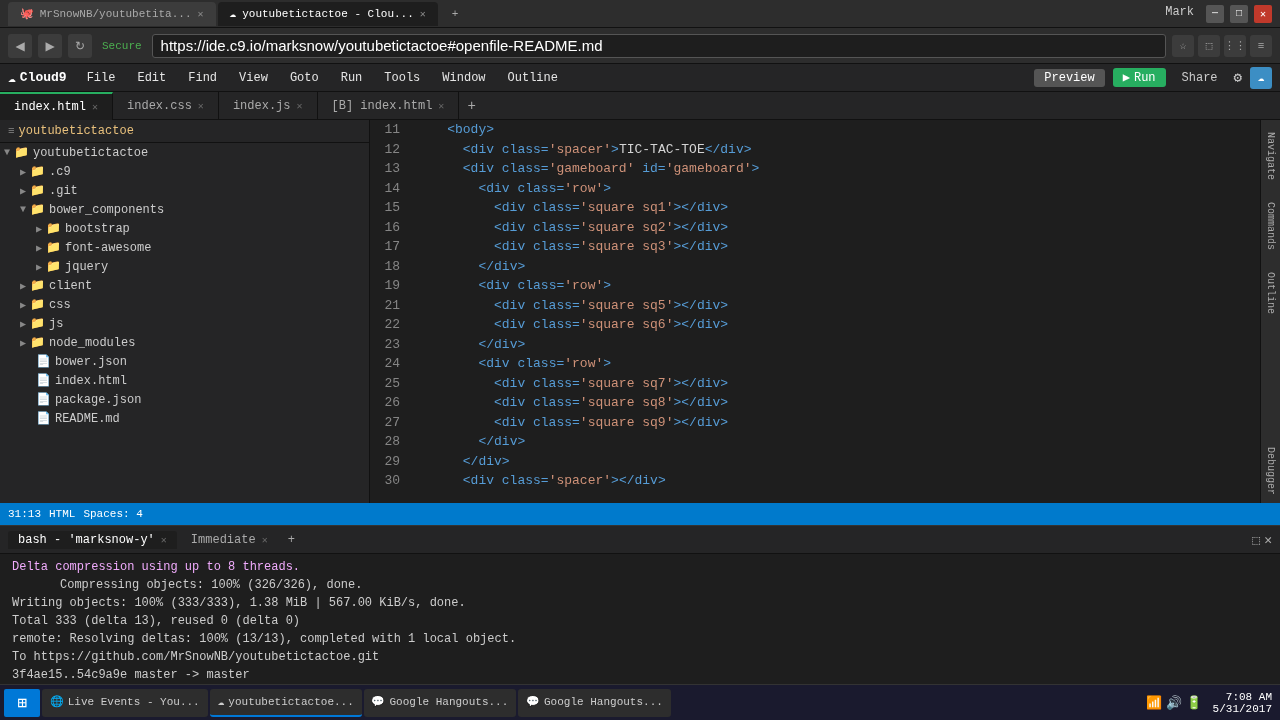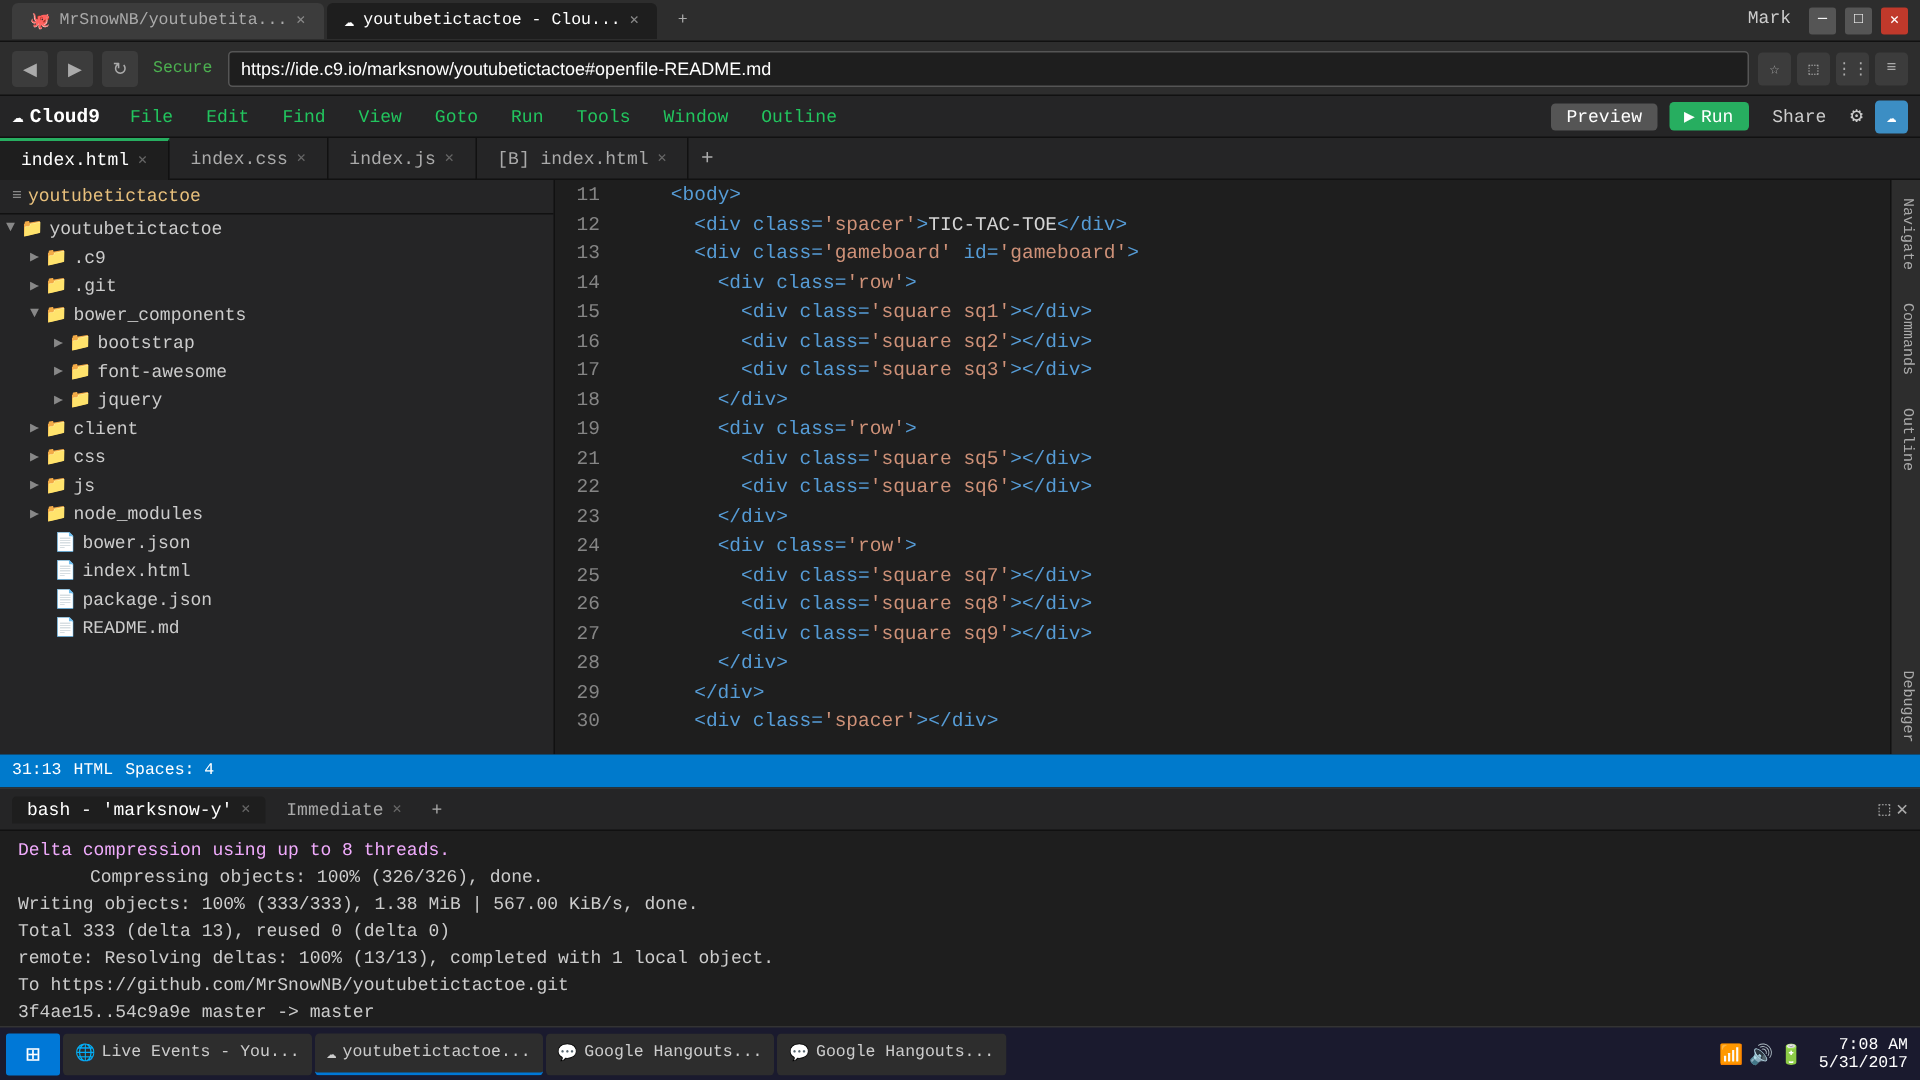--- a/index.html
+++ b/index.html
@@ -13,28 +13,28 @@
     .browser-tab .tab-close { font-size: 10px; color: #888; cursor: pointer; }
     .title-bar-right { display: flex; gap: 6px; }
     .win-btn { width: 18px; height: 18px; border-radius: 2px; display: flex; align-items: center; justify-content: center; font-size: 10px; cursor: pointer; color: #fff; }
     .win-btn.minimize { background: #555; }
     .win-btn.maximize { background: #555; }
     .win-btn.close { background: #c0392b; }
 
     
     .address-bar { background: #2d2d2d; height: 36px; display: flex; align-items: center; padding: 0 8px; gap: 6px; border-bottom: 1px solid #111; }
     .nav-btn { background: #3c3c3c; border: none; color: #aaa; width: 24px; height: 24px; border-radius: 3px; cursor: pointer; display: flex; align-items: center; justify-content: center; font-size: 12px; }
-    .address-input { flex: 1; background: #1e1e1e; border: 1px solid #555; color: #fff; padding: 3px 8px; border-radius: 3px; font-size: 12px; height: 24px; }
+    .address-input { flex: 1; background: #1e1e1e; border: 1px solid #555; color: #fff; padding: 3px 8px; border-radius: 3px; font-size: 15px; height: 24px; }
     .address-actions { display: flex; gap: 4px; }
     .addr-icon { width: 22px; height: 22px; background: #3c3c3c; border-radius: 3px; display: flex; align-items: center; justify-content: center; font-size: 11px; color: #aaa; cursor: pointer; }
 
     
     .menu-bar { background: #252526; height: 28px; display: flex; align-items: center; padding: 0 8px; gap: 2px; border-bottom: 1px solid #111; }
     .menu-logo { color: #fff; font-size: 13px; font-weight: bold; margin-right: 8px; display: flex; align-items: center; gap: 4px; }
-    .menu-item { padding: 2px 10px; color: #22c55e; cursor: pointer; border-radius: 2px; font-size: 12px; }
+    .menu-item { padding: 2px 10px; color: #e5e5e5; cursor: pointer; border-radius: 2px; font-size: 12px; }
     .menu-sep { flex: 1; }
     .menu-right { display: flex; align-items: center; gap: 8px; }
     .preview-btn { background: #555; color: #fff; padding: 2px 10px; border-radius: 3px; cursor: pointer; font-size: 12px; }
     .run-btn { background: #27ae60; color: #fff; padding: 2px 10px; border-radius: 3px; cursor: pointer; font-size: 12px; display: flex; align-items: center; gap: 4px; }
     .share-btn { background: transparent; color: #ccc; padding: 2px 8px; cursor: pointer; font-size: 12px; }
     .settings-icon { color: #ccc; cursor: pointer; font-size: 14px; }
 
     
     .editor-tabs-bar { background: #252526; height: 28px; display: flex; align-items: center; border-bottom: 1px solid #111; }
     .editor-tab { padding: 4px 14px; color: #aaa; cursor: pointer; border-right: 1px solid #111; font-size: 12px; display: flex; align-items: center; gap: 6px; height: 28px; }

